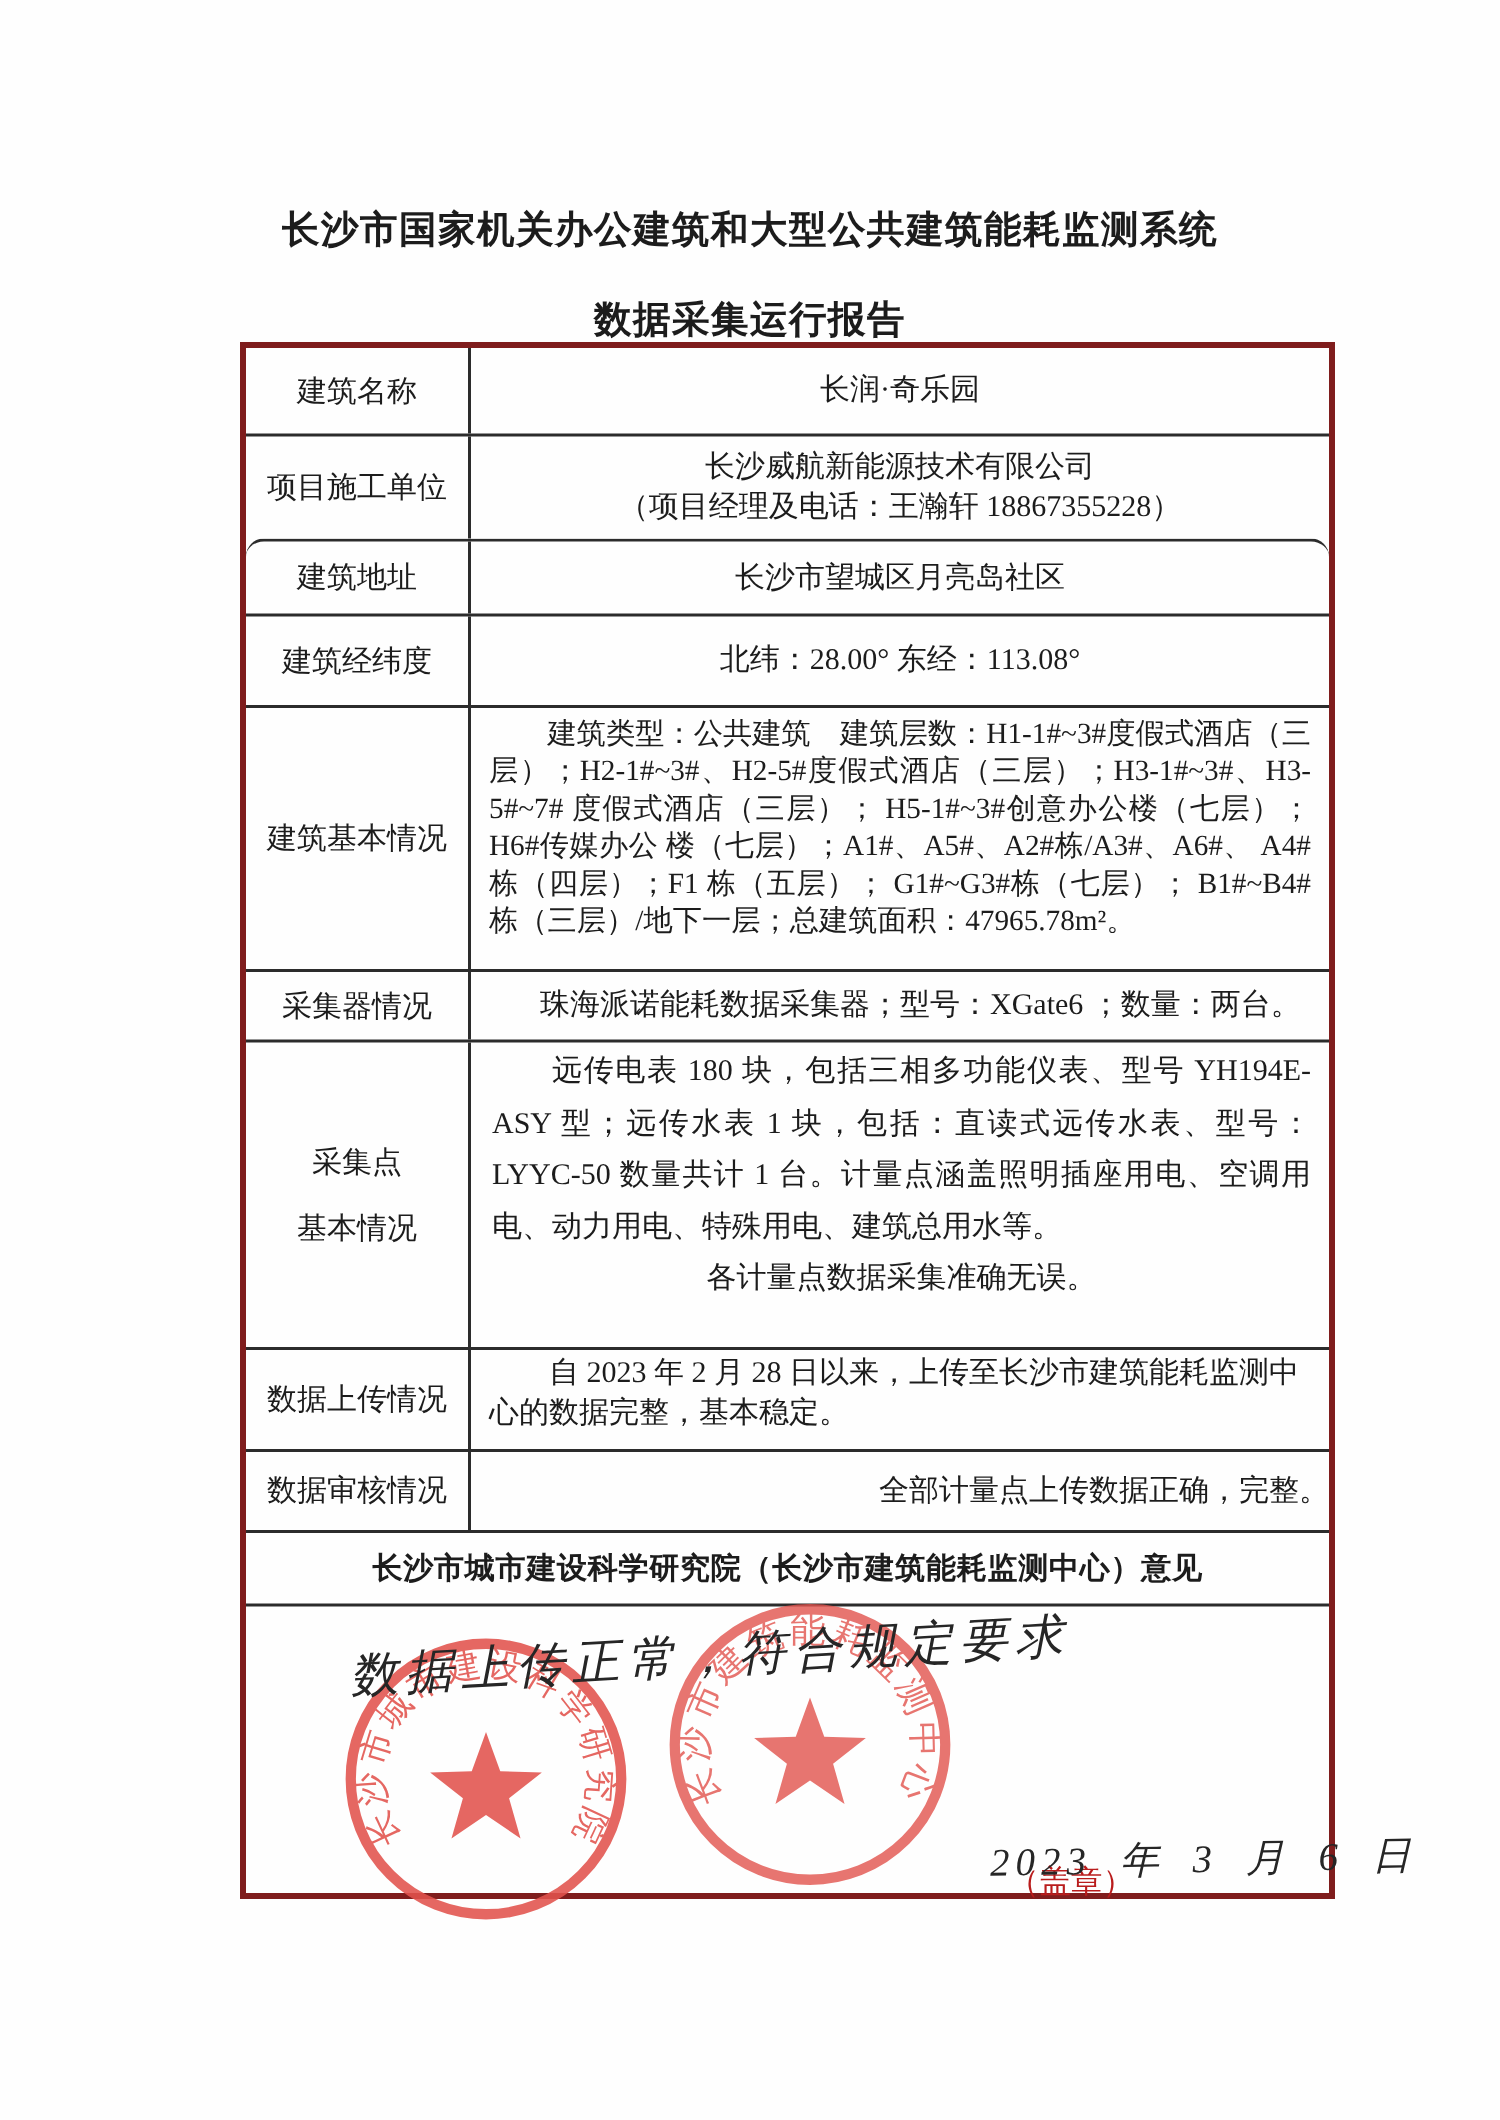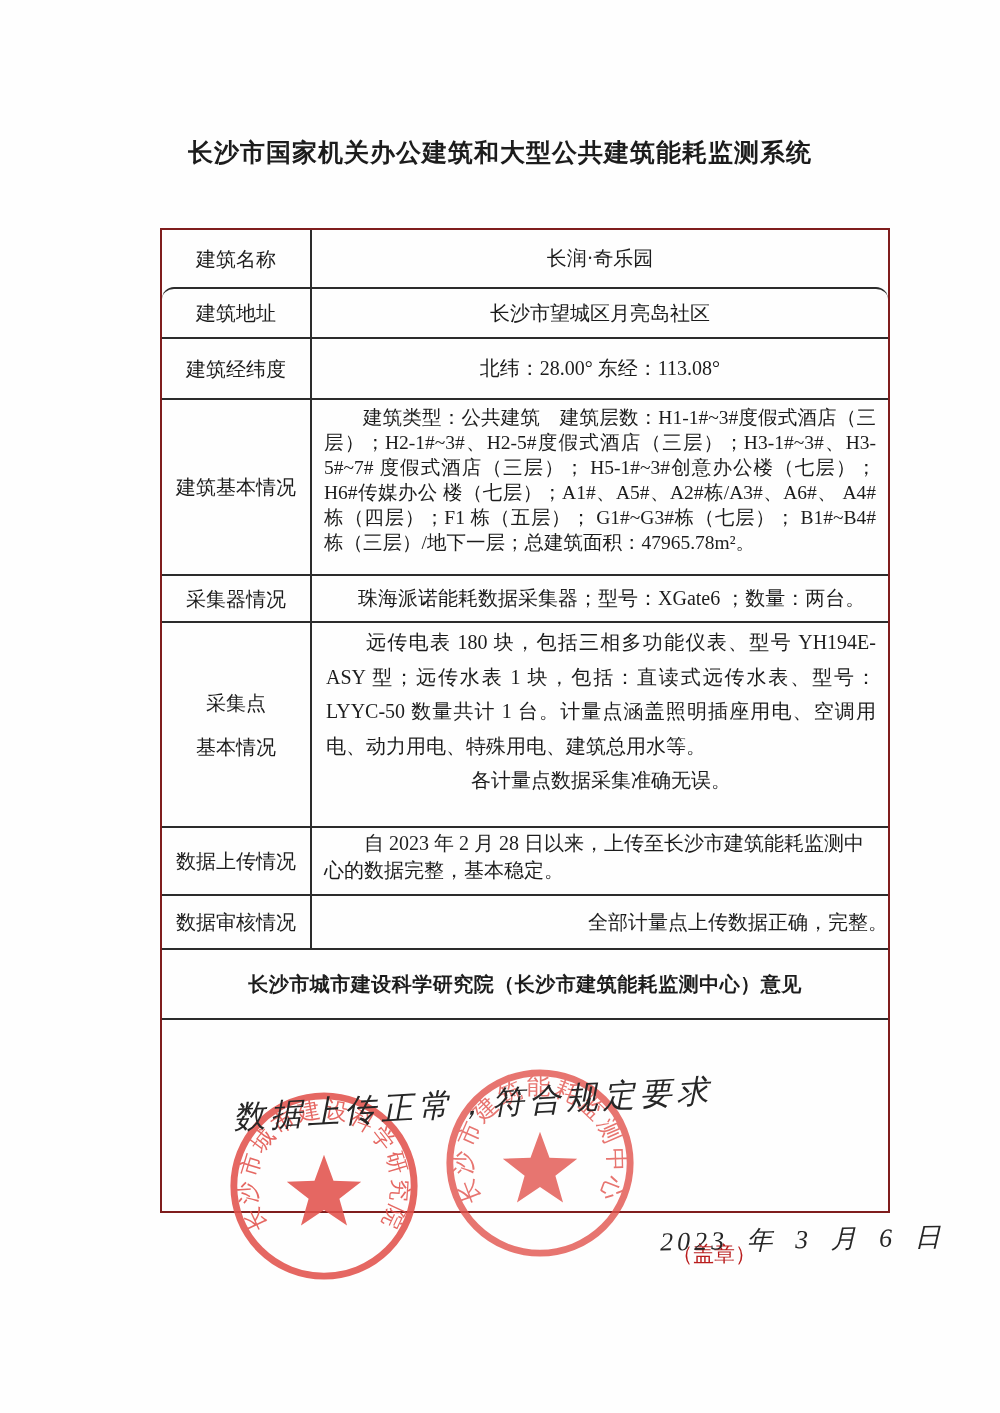--- a/index.html
+++ b/index.html
@@ -15,21 +15,21 @@
   .title1 {
     position:absolute; top:136px; left:0; width:100%;
     text-align:center; font-size:25px; font-weight:600; letter-spacing:1px;
   }
   .title2 {
     position:absolute; top:196px; left:0; width:100%;
     text-align:center; font-size:25px; font-weight:600; letter-spacing:1px;
   }
   .report-table {
     position:absolute; left:160px; top:228px; width:730px;
-    border:2px solid #7f1d1d;
+    border:4px solid #7f1d1d;
     box-sizing:border-box;
     background:transparent;
   }
   .t-row { display:flex; border-top:2px solid #2c2c2c; box-sizing:border-box; }
   .t-row.first { border-top:none; }
   .t-label {
     flex:0 0 150px; width:150px;
     border-right:2px solid #2c2c2c; box-sizing:border-box;
     display:flex; flex-direction:column; align-items:center; justify-content:center;
     text-align:center; font-size:20px; line-height:1.3;
@@ -44,21 +44,21 @@
   }
   .r1 { height:57px; }
   .r2 { height:70px; }
   .r3 { height:50px;border-radius:12px; }
   .r4 { height:61px; }
   .r5 { height:176px; }
   .r6 { height:47px; }
   .r7 { height:205px; }
   .r8 { height:68px; }
   .r9 { height:54px; }
-  .r10 { height:70px; display:flex; align-items:center; justify-content:center;
+  .r10 { height:49px; display:flex; align-items:center; justify-content:center;
          font-size:20px; font-weight:700; letter-spacing:0.5px; }
   .r11 { height:193px; position:relative; }
   .v-basic {
     padding:5px 12px 12px 12px; font-size:19.5px; line-height:25px;
     text-indent:2em;
   }
   .v-collector { align-items:flex-start; }
   .v-collector .line { padding-left:46px; text-align:left; }
   .v-points { padding:2px 12px 0 14px; font-size:20px; line-height:34.5px; }
   .v-points .para { text-indent:2em; text-align:justify; }
@@ -88,28 +88,36 @@
     font-size:26px; font-style:italic; letter-spacing:4px; word-spacing:8px;
     color:#262626; transform:rotate(-1deg); z-index:5; white-space:nowrap;
   }
 </style>
 </head>
 <body>
 
 <div class="page">
 
   <div class="title1">长沙市国家机关办公建筑和大型公共建筑能耗监测系统</div>
+  <div class="title2">数据采集运行报告</div>
 
   <div class="report-table">
 
     <div class="t-row r1 first">
       <div class="t-label">建筑名称</div>
       <div class="t-value">长润·奇乐园</div>
     </div>
 
+    <div class="t-row r2">
+      <div class="t-label">项目施工单位</div>
+      <div class="t-value">
+        <div>长沙威航新能源技术有限公司</div>
+        <div>（项目经理及电话：王瀚轩 18867355228）</div>
+      </div>
+    </div>
 
     <div class="t-row r3">
       <div class="t-label">建筑地址</div>
       <div class="t-value">长沙市望城区月亮岛社区</div>
     </div>
 
     <div class="t-row r4">
       <div class="t-label">建筑经纬度</div>
       <div class="t-value">北纬：28.00°  东经：113.08°</div>
     </div>

